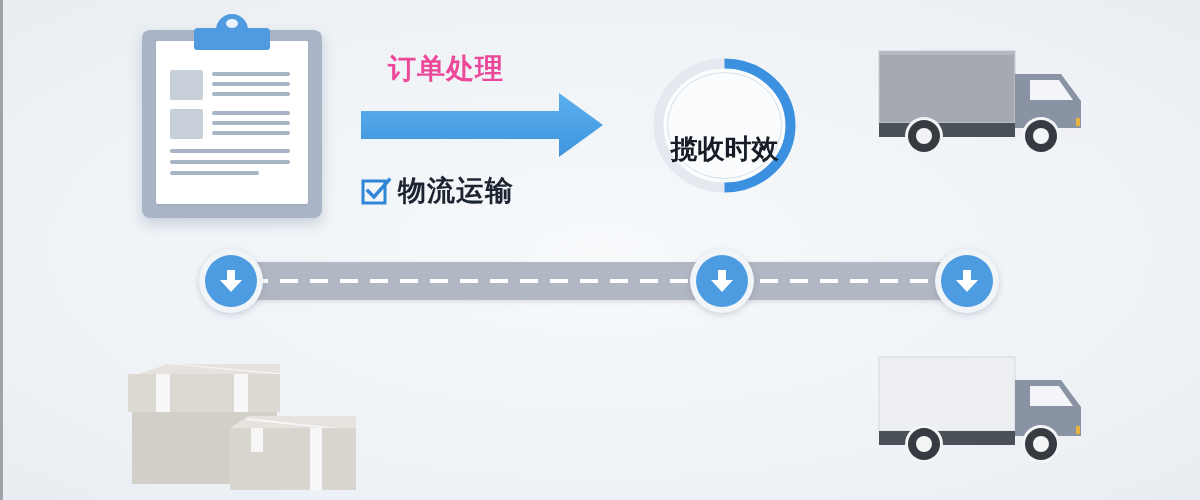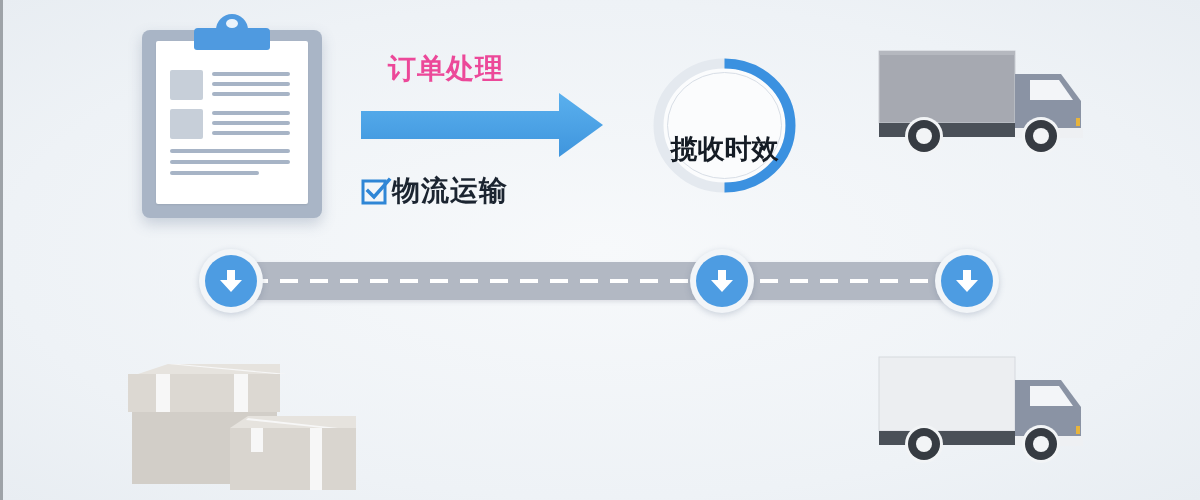--- a/index.html
+++ b/index.html
@@ -39,21 +39,21 @@
     .clipboard .thumb { position: absolute; width: 33px; height: 30px; background: #c7cfd9; border-radius: 2px; }
     .clipboard .line { position: absolute; height: 4px; background: #a7b4c6; border-radius: 2px; }
 
     
     .label-order {
       position: absolute; left: 362px; top: 50px;
       font-size: 28px; font-weight: bold; color: #ec4899; letter-spacing: 1px; margin-left: 26px;
     }
     .arrow { position: absolute; left: 361px; top: 93px; width: 242px; height: 64px; }
     .label-logistics {
-      position: absolute; left: 360px; top: 172px; display: flex; align-items: center; gap: 0;
+      position: absolute; left: 360px; top: 172px; display: flex; align-items: center; gap: 6px;
       font-size: 28px; font-weight: bold; color: #1b2430; letter-spacing: 1px;
     }
     .checkbox-icon { width: 32px; height: 32px; }
 
     
     .ring {
       position: absolute; left: 651px; top: 57px; width: 147px; height: 137px;
       display: flex; align-items: center; justify-content: center;
     }
     .ring svg { position: absolute; left: 0; top: 0; }

